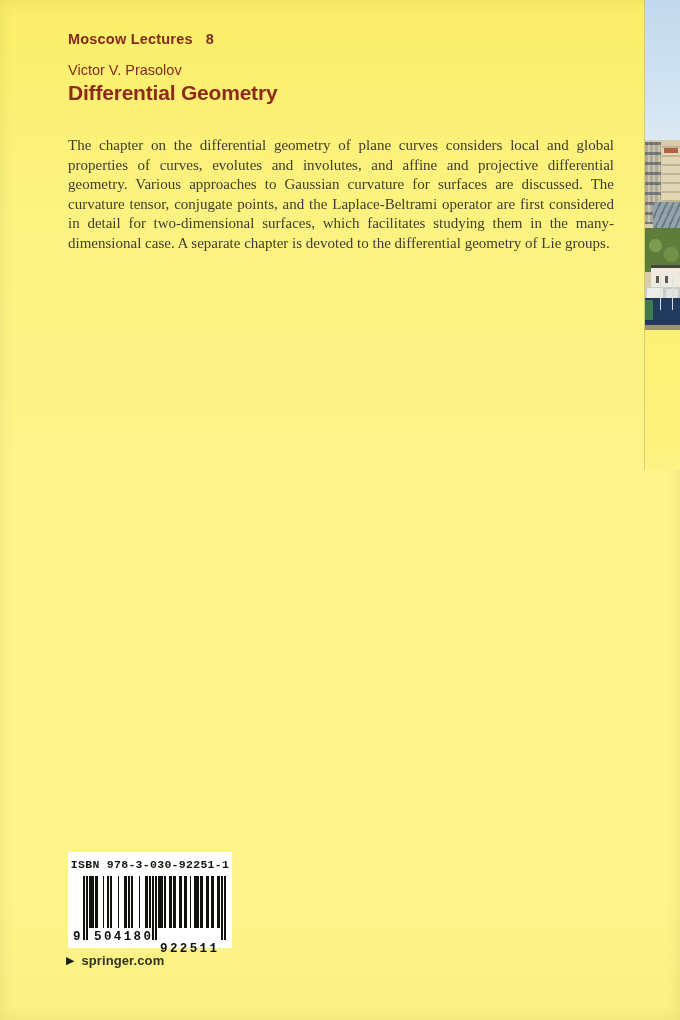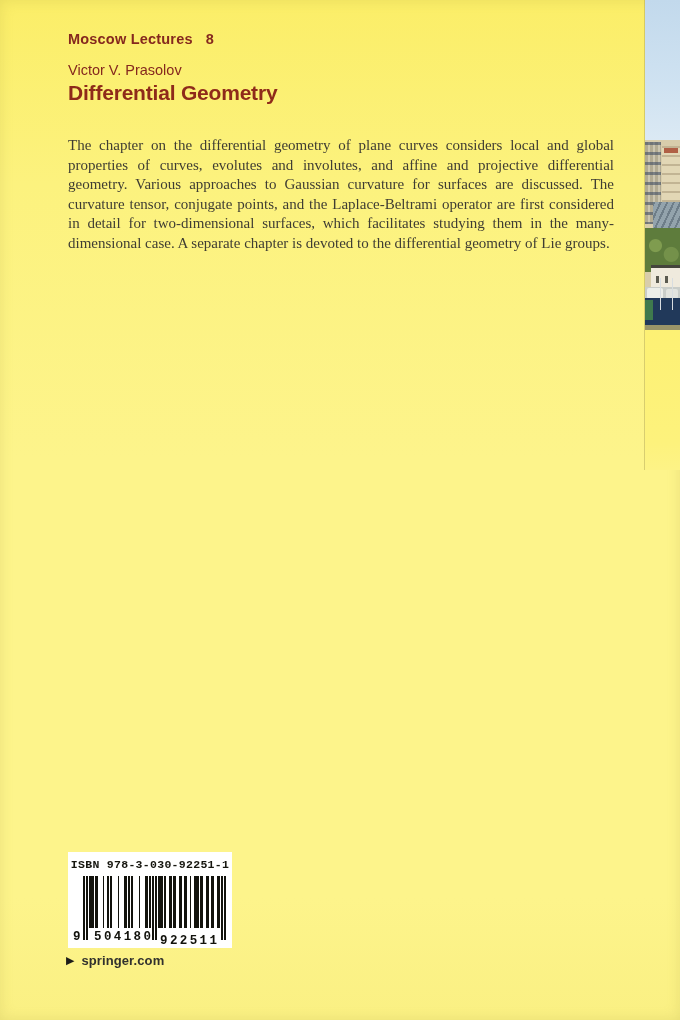--- a/index.html
+++ b/index.html
@@ -58,21 +58,21 @@
   
   .barcode{position:absolute;left:68px;top:852px;width:164px;height:96px;background:#ffffff;}
   .isbn-label{position:absolute;left:0;top:6px;width:100%;text-align:center;
     font-family:"Liberation Mono", monospace;font-size:11.5px;font-weight:bold;color:#16160f;letter-spacing:.3px;white-space:nowrap;}
   .bars{position:absolute;left:15px;top:24px;width:143px;height:64px;}
   .bars .bar{position:absolute;top:0;background:#12120c;}
   .digits{position:absolute;left:0;top:78px;width:164px;height:16px;
     font-family:"Liberation Mono", monospace;font-size:12.5px;font-weight:bold;color:#12120c;}
   .digits .d-first{position:absolute;left:5px;top:0;}
   .digits .d-left{position:absolute;left:26px;top:0;width:56px;letter-spacing:2.4px;text-align:center;}
-  .digits .d-right{position:absolute;left:92px;top:4px;width:56px;letter-spacing:2.4px;text-align:center;}
+  .digits .d-right{position:absolute;left:92px;top:12px;width:56px;letter-spacing:2.4px;text-align:center;}
 
   
   .publisher{position:absolute;left:66px;top:953px;display:flex;align-items:center;gap:7px;}
   .publisher .tri{font-size:11px;color:#1c1c18;line-height:1;}
   .publisher .url{font-size:13px;font-weight:bold;color:var(--footer);letter-spacing:.1px;}
 </style>
 </head>
 <body>
 
 <div class="cover" style="--bg-top: #fbee68; --bg-bottom: #fdf48b; --heading: #85281e; --title: #8e2a1a; --body: #3f3d33; --strip-yellow: #fdf174; --footer: #31312e;">

